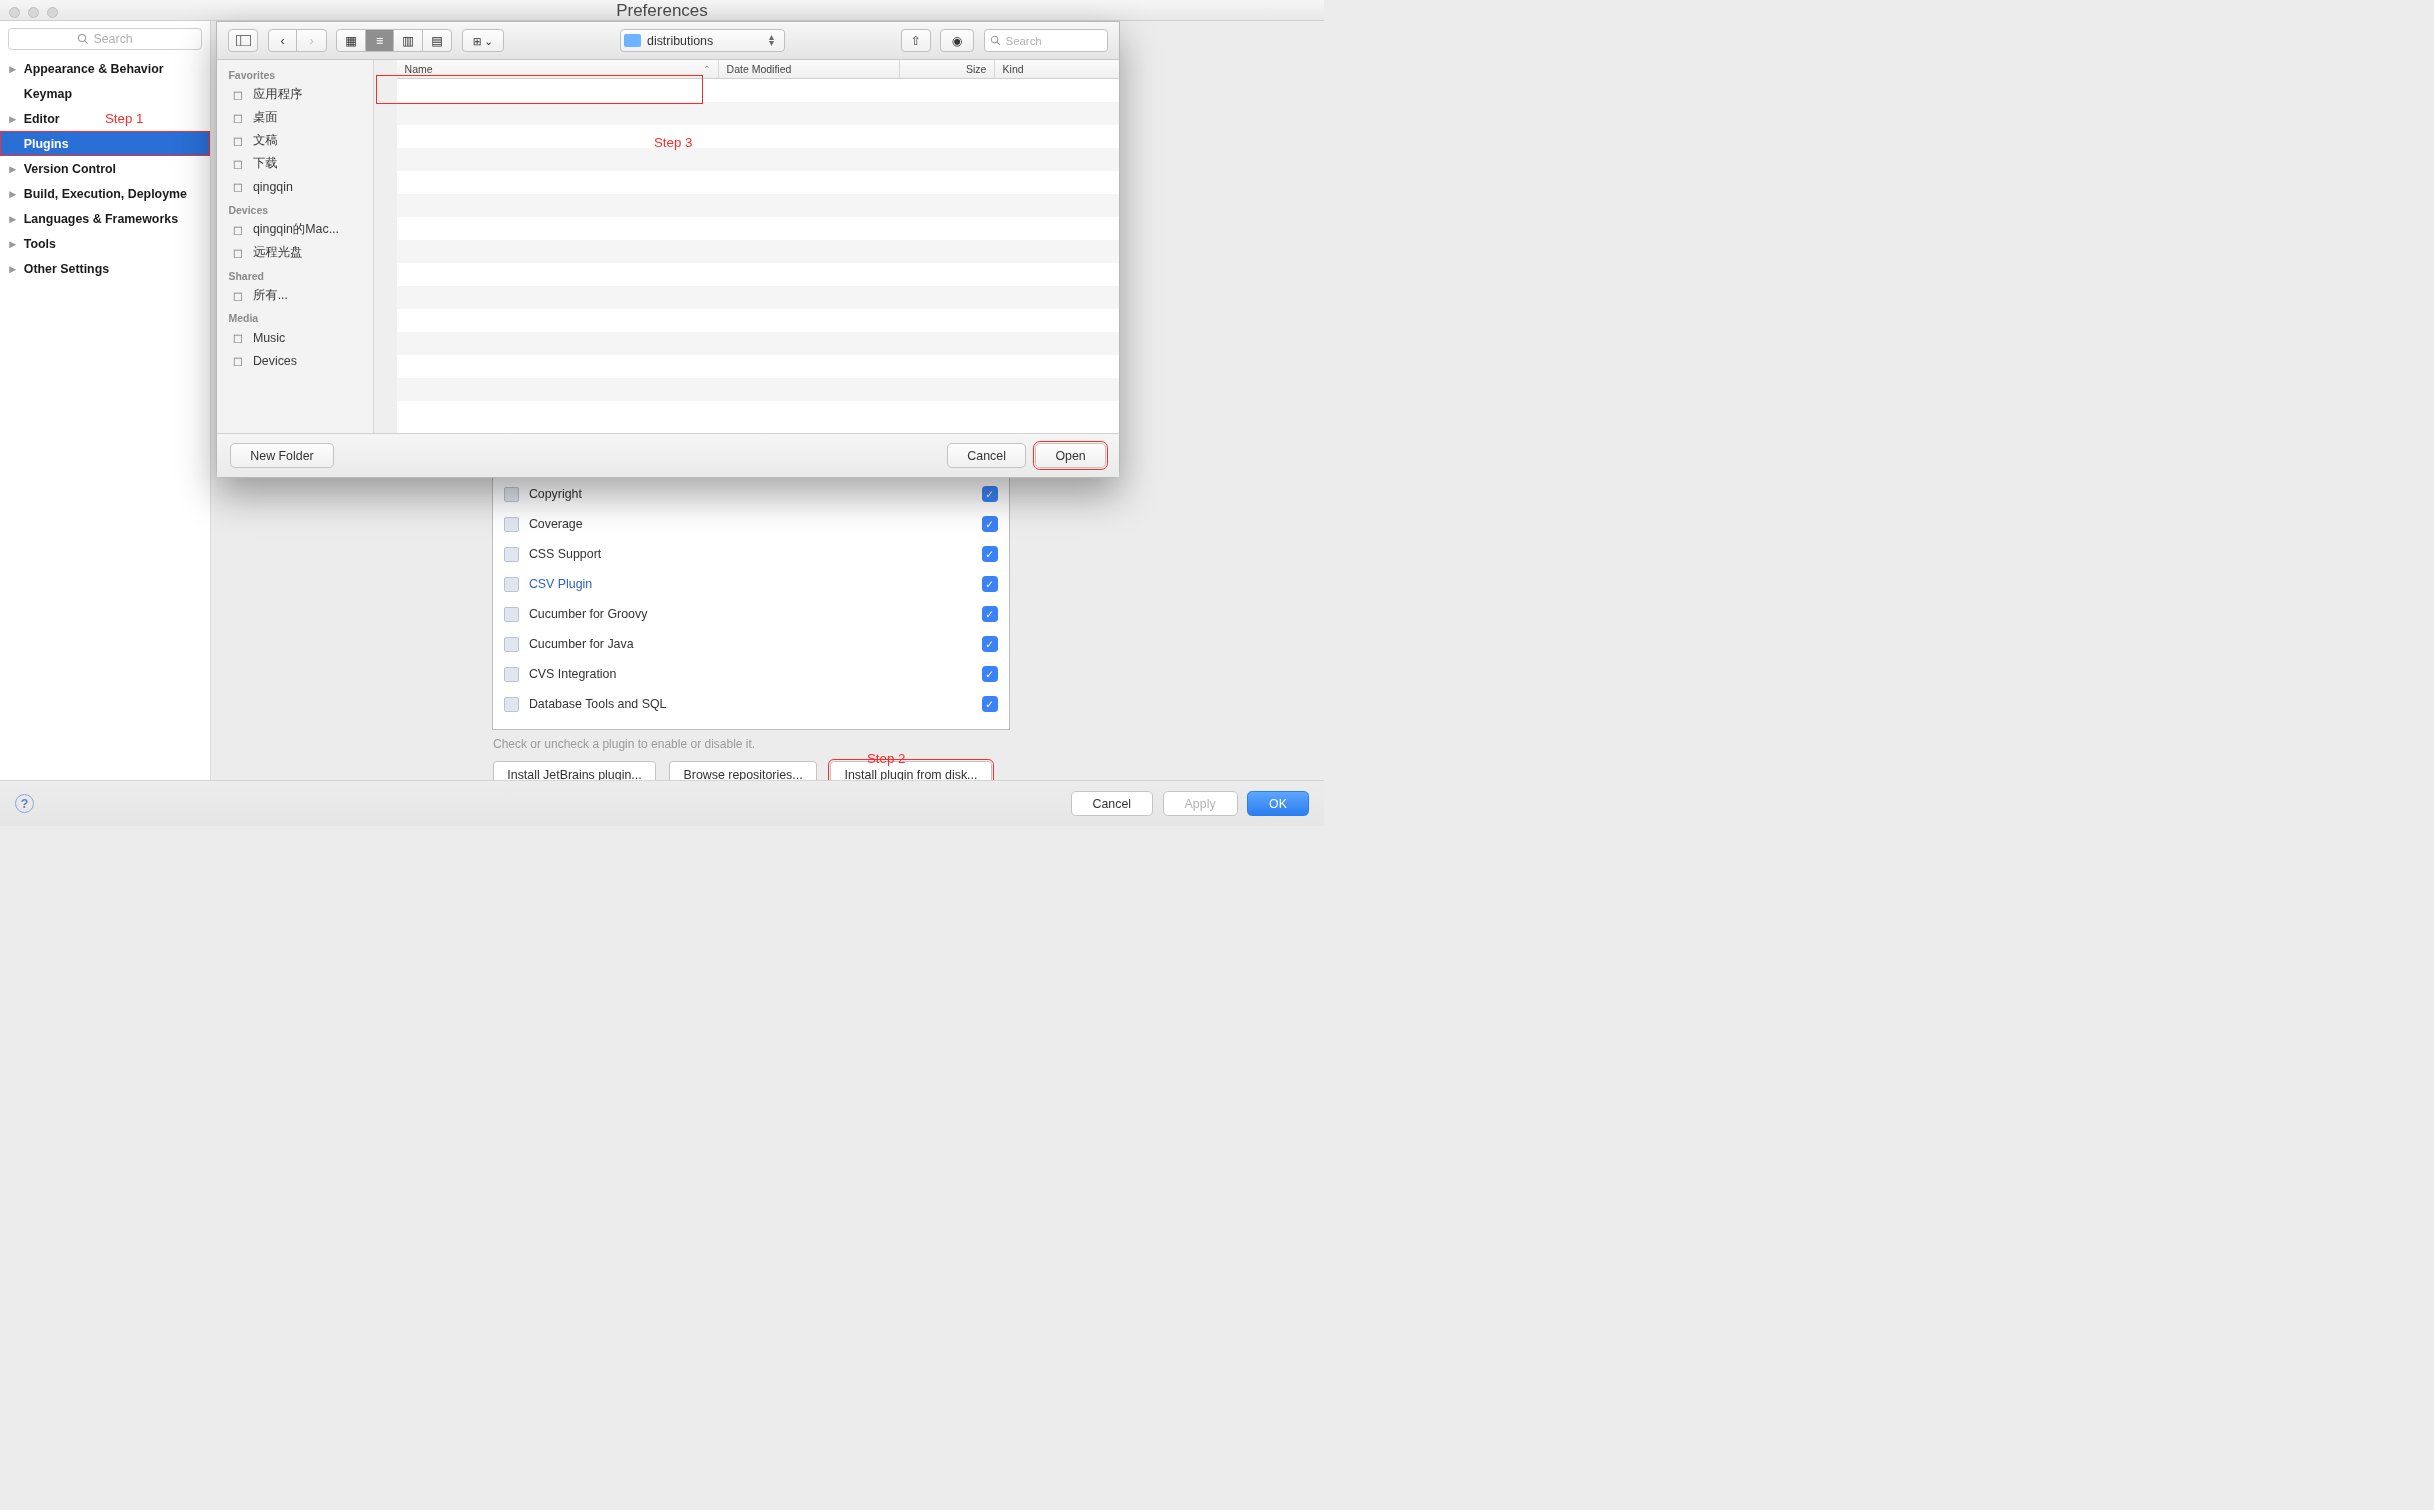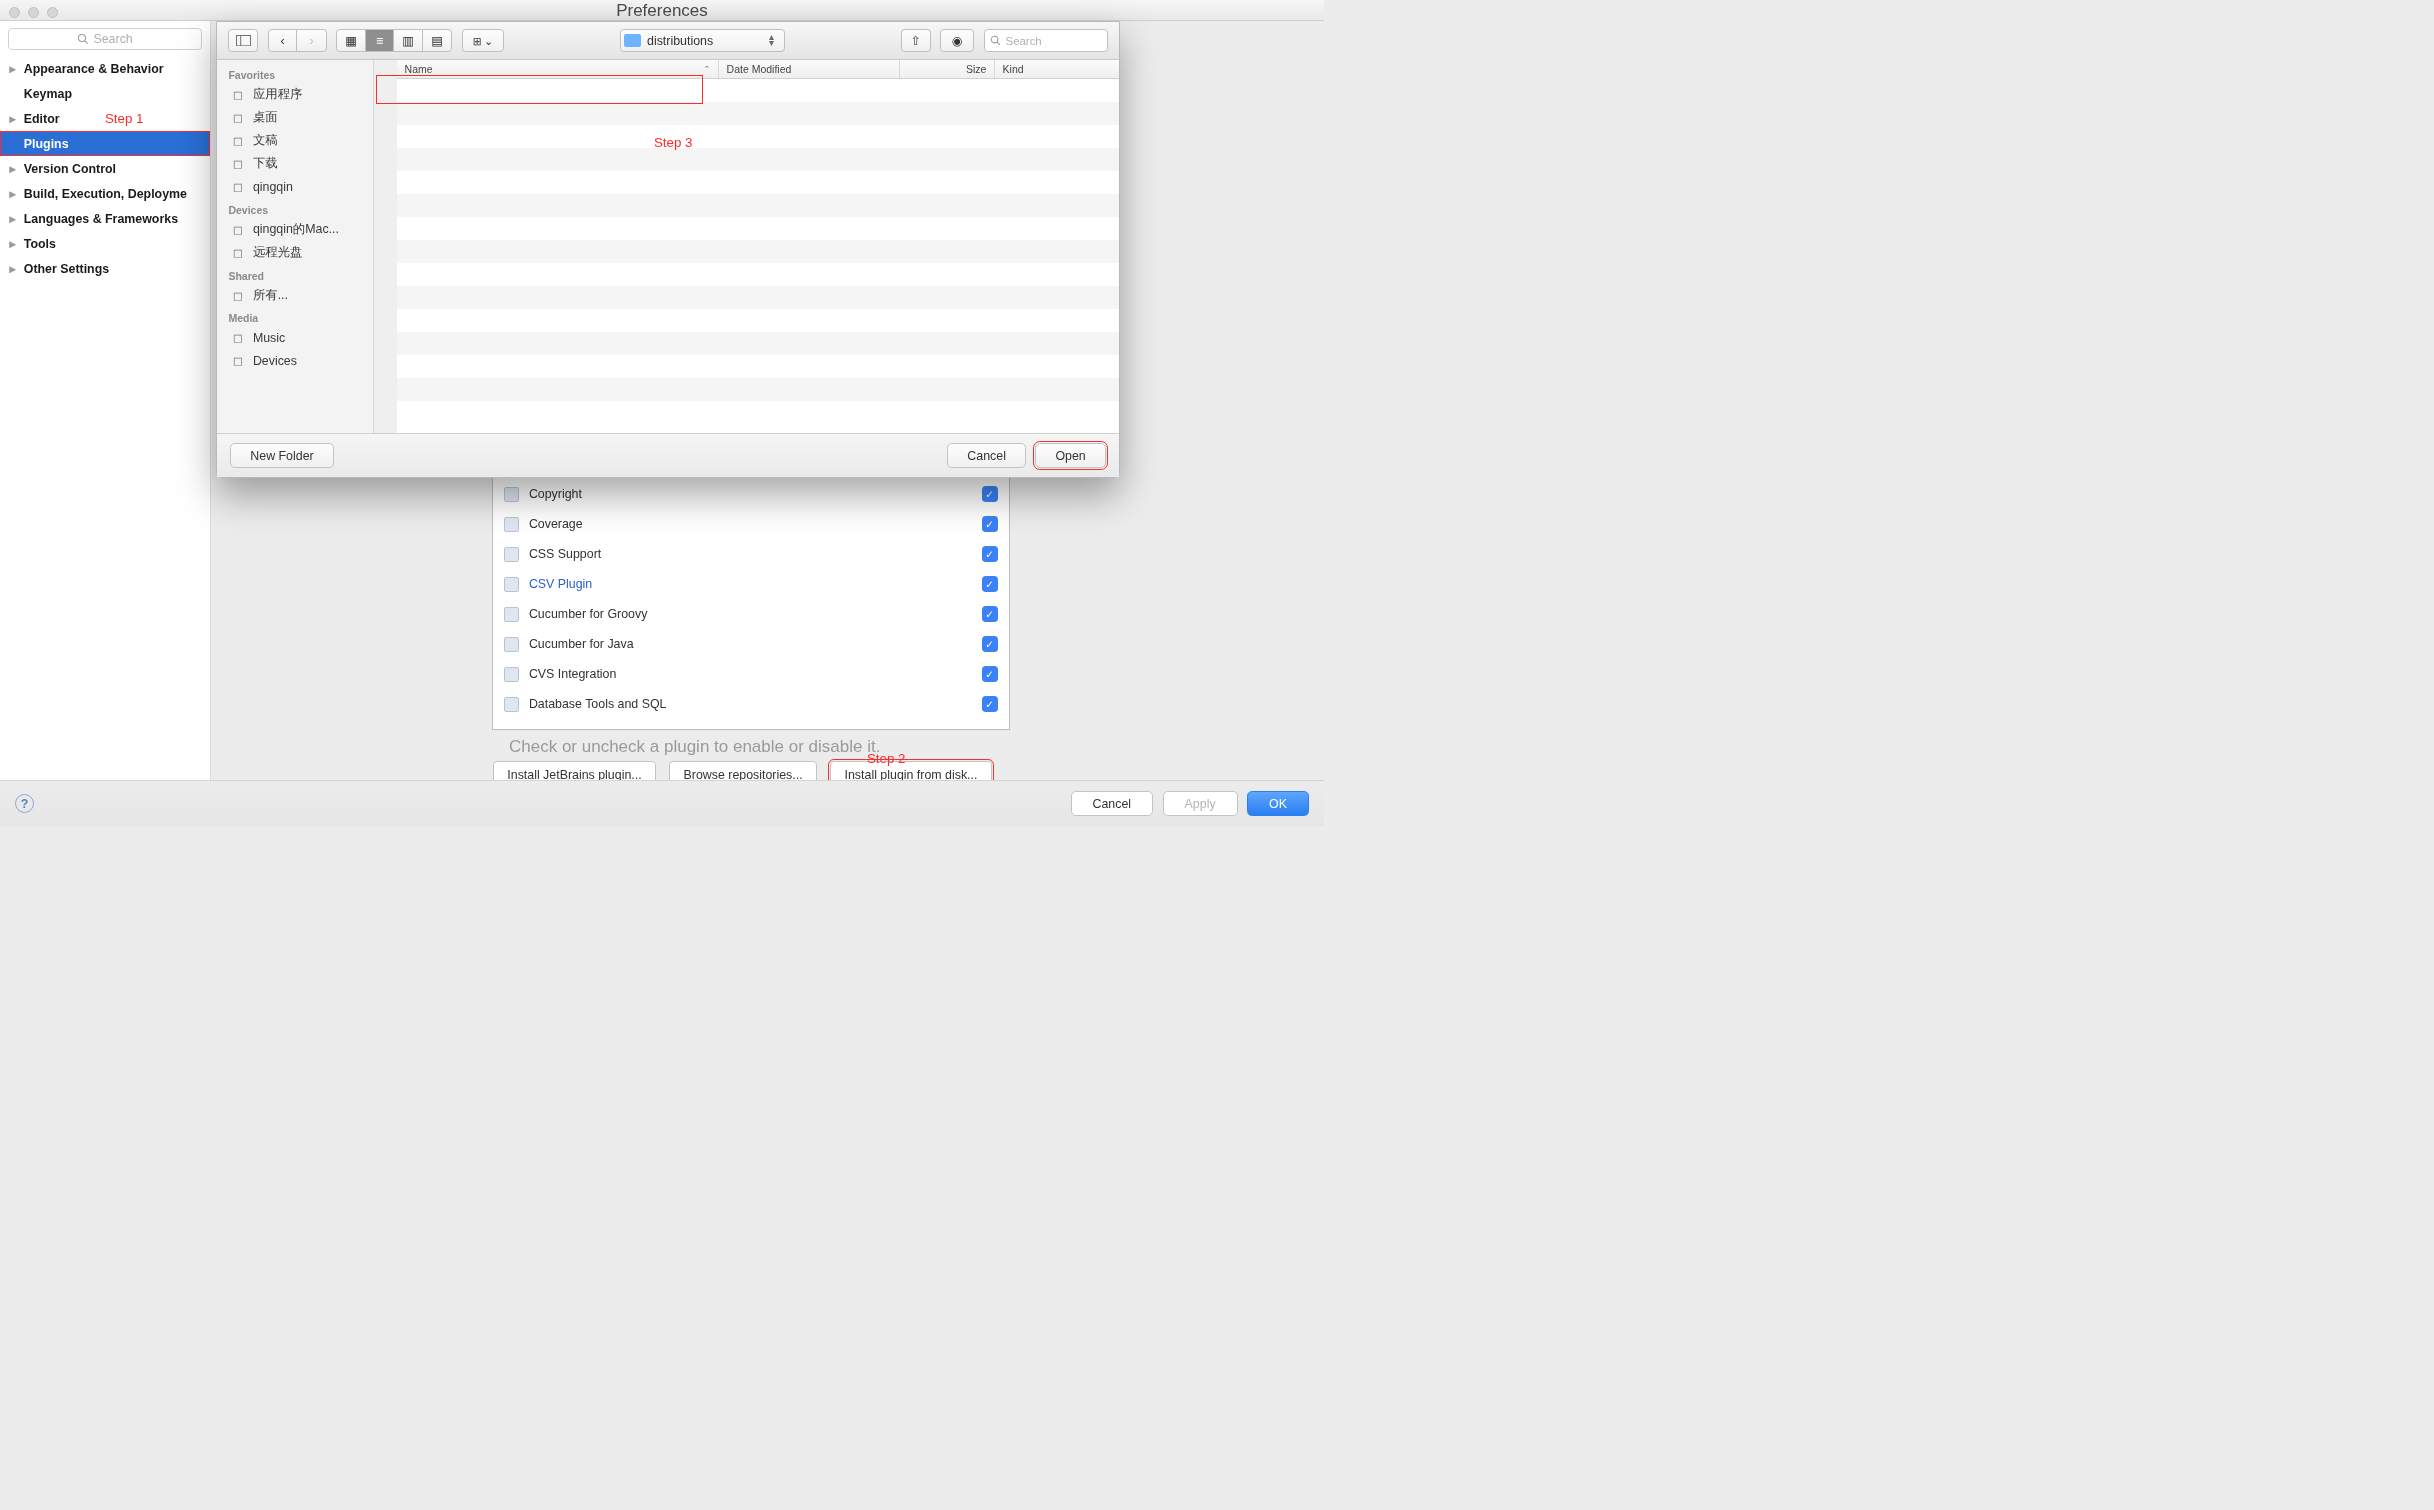--- a/index.html
+++ b/index.html
@@ -30,21 +30,21 @@
 
 .content { flex: 1; position: relative; background: #ececec; padding: 0 13.3px; }
 
 
 .plugin-panel { position: absolute; left: 281px; top: 0; width: 518px; height: 709px; border: 1px solid #bdbdbd; background: #fff; }
 .plugin-row { display: flex; align-items: center; height: 30px; padding: 0 11.4px; gap: 9.5px; border-bottom: 0; }
 .plugin-row .pic { width: 15px; height: 15px; background: #e0e6ef; border: 1px solid #b8c4d6; border-radius: 1.9px; }
 .plugin-row .nm { flex: 1; }
 .plugin-row .chk { width: 16px; height: 16px; background: #3b82f6; border-radius: 3.8px; display: flex; align-items: center; justify-content: center; color: #fff; font-size: 10.5px; }
 .plugin-row.link .nm { color: #2a62c8; }
-.plugin-hint { position: absolute; left: 298px; top: 716px; color: #9a9a9a; font-size: 17px; }
+.plugin-hint { position: absolute; left: 282px; top: 716px; color: #9a9a9a; font-size: 12px; }
 
 
 .plugin-btns { position: absolute; left: 282px; top: 740px; display: flex; gap: 13.3px; }
 .pbtn { background: #fff; border: 1px solid #c3c3c3; border-radius: 3.8px; height: 27px; padding: 0 13.3px; display: flex; align-items: center; font-size: 12.4px; }
 .pbtn.highlight { outline: 1.9px solid #ff2a2a; outline-offset: 1.9px; }
 
 
 .desc-snip { position: absolute; left: 1120px; top: 159px; width: 200px; font-size: 12.4px; color: #333; line-height: 1.5; }
 
 

